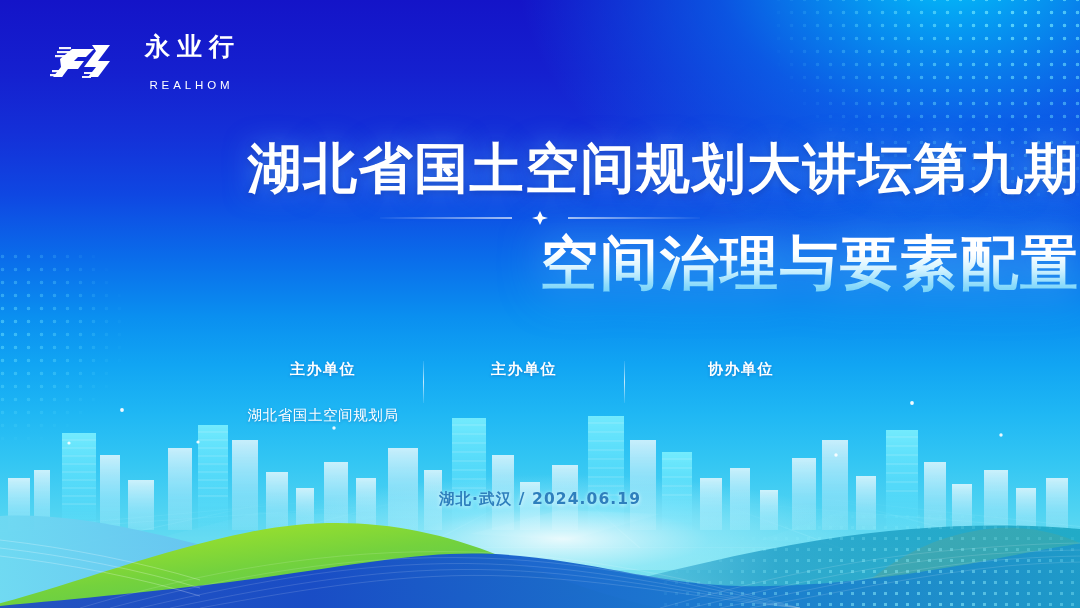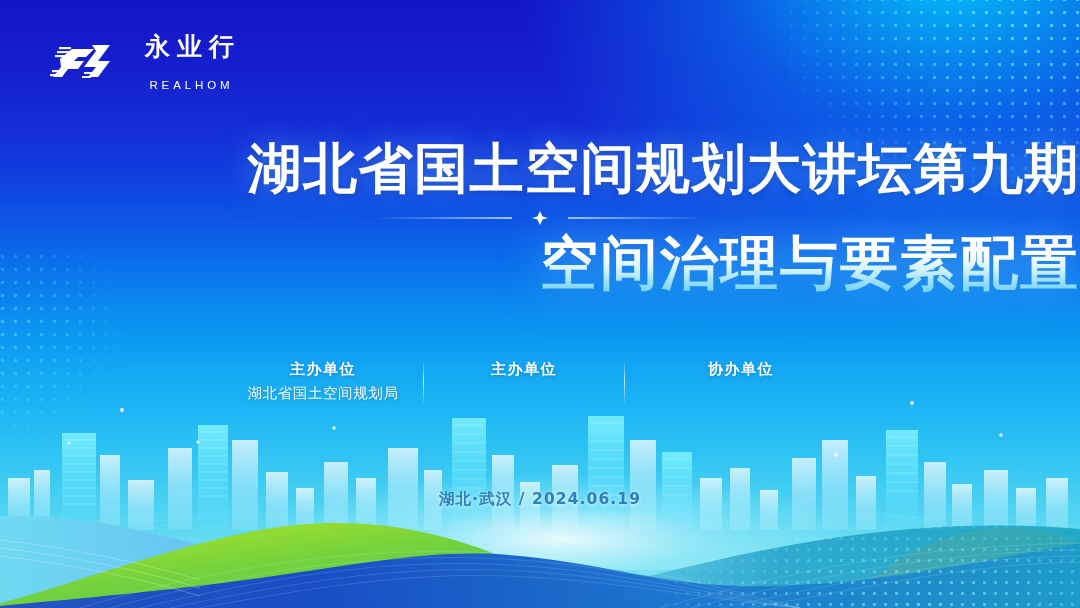--- a/index.html
+++ b/index.html
@@ -111,21 +111,21 @@
   .org-col { width:200px; text-align:center; padding:0 6px; }
   .org-role {
     font-family:"DejaVu Sans", sans-serif;
     font-size:15px; font-weight:bold; color:#ffffff;
     letter-spacing:1.5px; line-height:1.5;
     text-shadow:0 1px 3px rgba(0,40,140,0.3);
   }
   .org-name {
     font-family:"DejaVu Sans", sans-serif;
     font-size:14.5px; color:#ffffff; letter-spacing:0.6px;
-    margin-top:2px; line-height:1.5; white-space:nowrap;
+    margin-top:24px; line-height:1.5; white-space:nowrap;
     text-shadow:0 1px 3px rgba(0,40,140,0.3);
   }
   .org-col.wide { width:232px;text-align:center; }
   .org-sep {
     width:1px; height:42px; margin-top:3px;
     background:linear-gradient(180deg, rgba(255,255,255,0.1), rgba(255,255,255,0.75), rgba(255,255,255,0.1));
   }
 
   
   #date-line {

